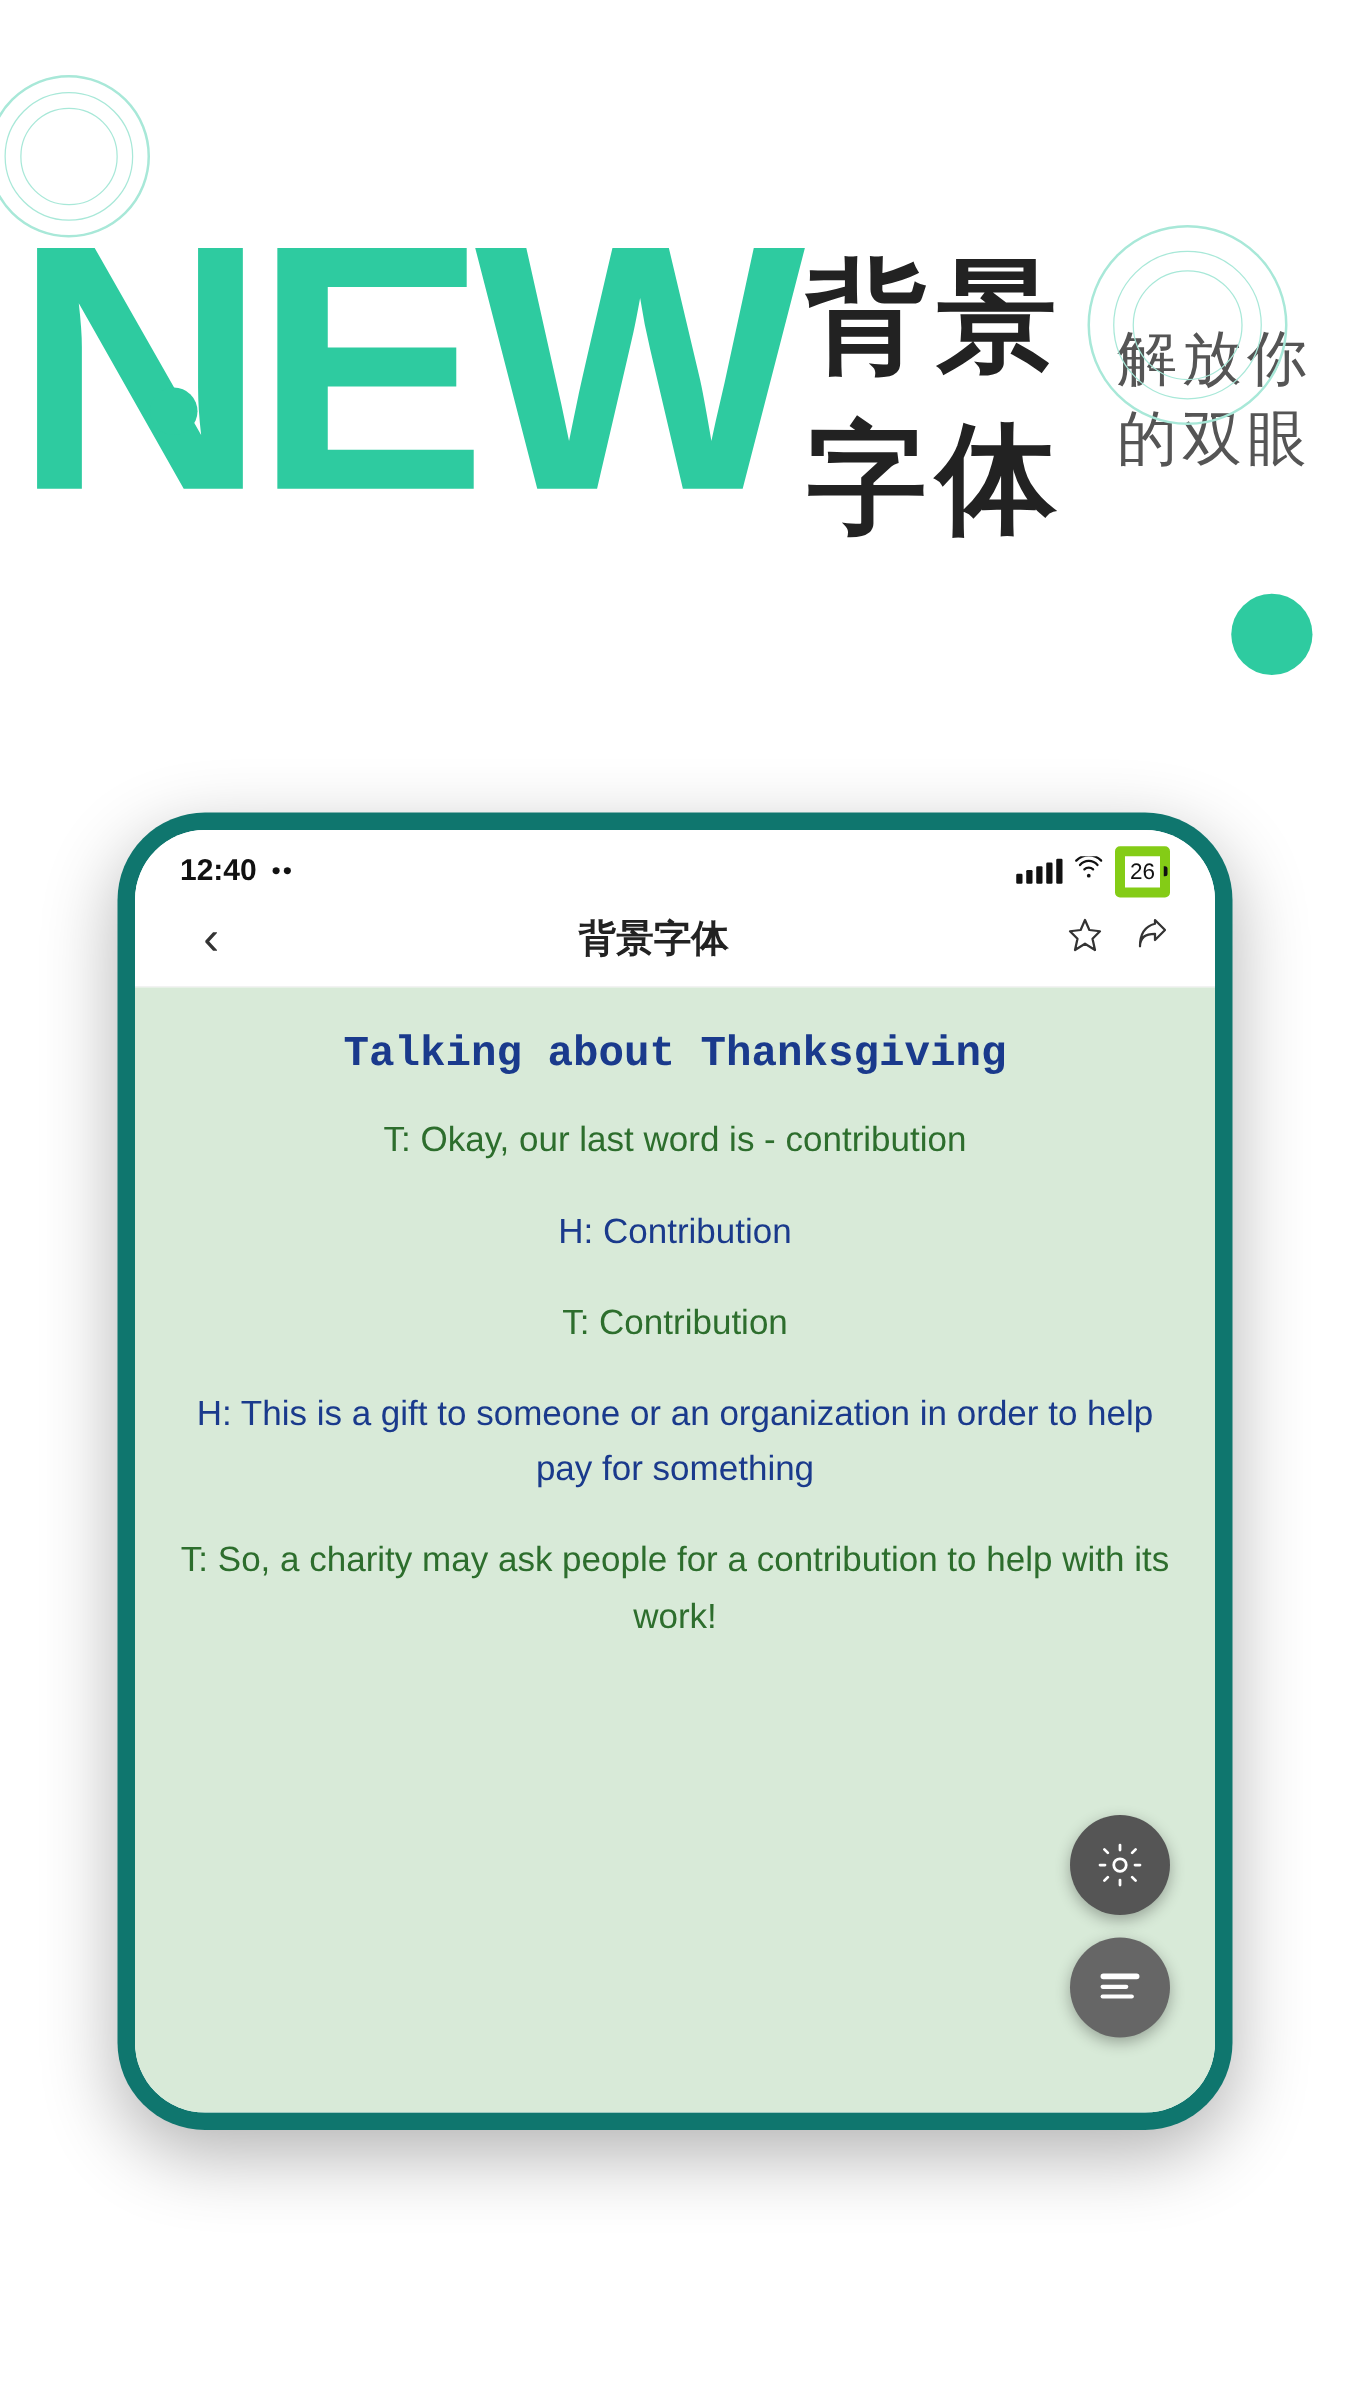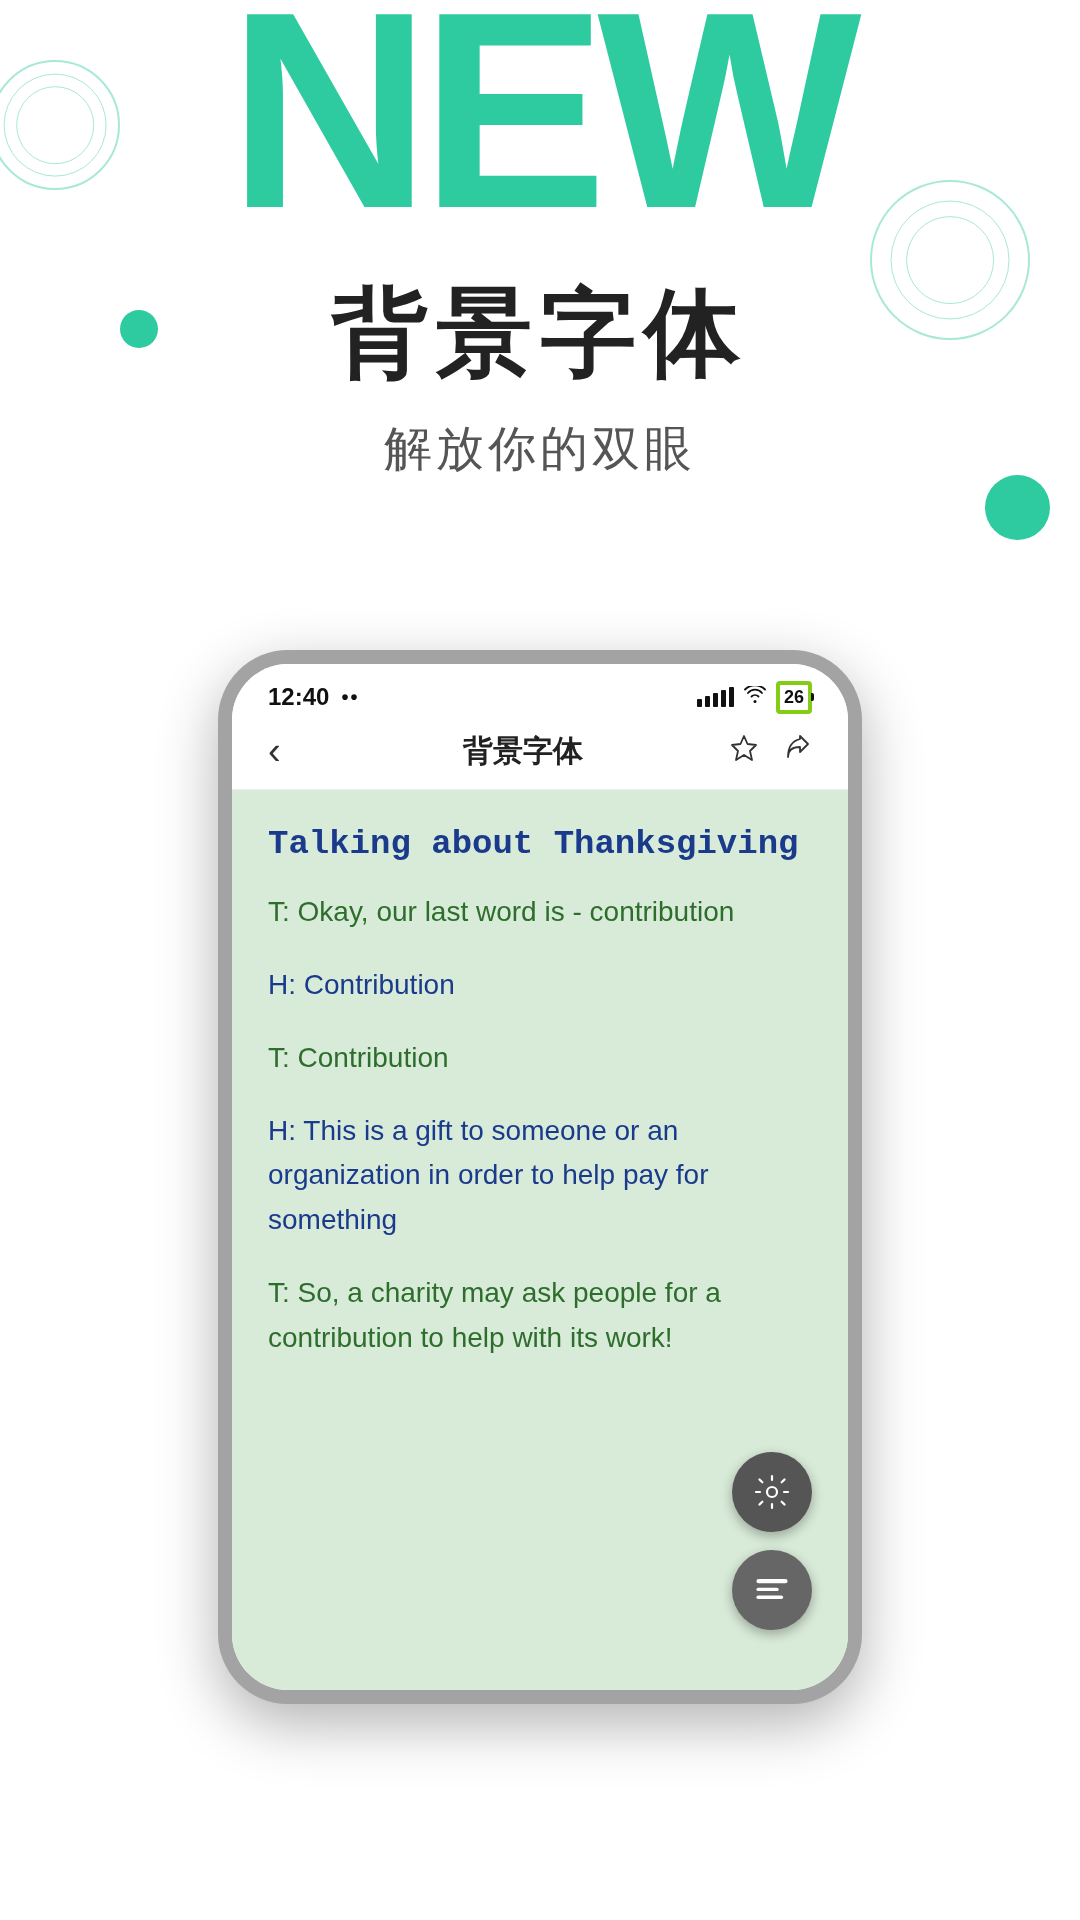--- a/index.html
+++ b/index.html
@@ -15,21 +15,20 @@
     }
 
     
     .top-section {
       position: relative;
       width: 100%;
       height: 620px;
       background: #ffffff;
       overflow: hidden;
       display: flex;
-      flex-direction: column;
       align-items: center;
     }
 
     .new-text {
       font-size: 280px;
       font-weight: 900;
       color: #2ecba0;
       line-height: 1;
       letter-spacing: -10px;
       margin-top: -30px;
@@ -127,25 +126,26 @@
     
     .phone-wrapper {
       position: relative;
       width: 100%;
       display: flex;
       justify-content: center;
       margin-top: 30px;
     }
 
     .phone-outer {
-      width: 644px;
-      background: #a3a3a3;
+      width: 892px;
+      background: #0f766e;
       border-radius: 70px;
       padding: 14px;
       box-shadow: 0 20px 60px rgba(0,0,0,0.3);
+      text-align: center;
     }
 
     .phone-inner {
       border-radius: 56px;
       overflow: hidden;
       background: #ffffff;
     }
 
     
     .status-bar {
@@ -183,25 +183,25 @@
     }
 
     .wifi-icon {
       font-size: 20px;
       color: #111111;
     }
 
     .battery-box {
       display: flex;
       align-items: center;
-      border: 4px solid #84cc16;
+      border: 8px solid #84cc16;
       border-radius: 4px;
       padding: 2px 4px;
       font-size: 18px;
-      font-weight: 700;
+      font-weight: 400;
       color: #111111;
       position: relative;
       gap: 3px;
     }
 
     .battery-box::after {
       content: '';
       position: absolute;
       right: -6px;
       top: 50%;

